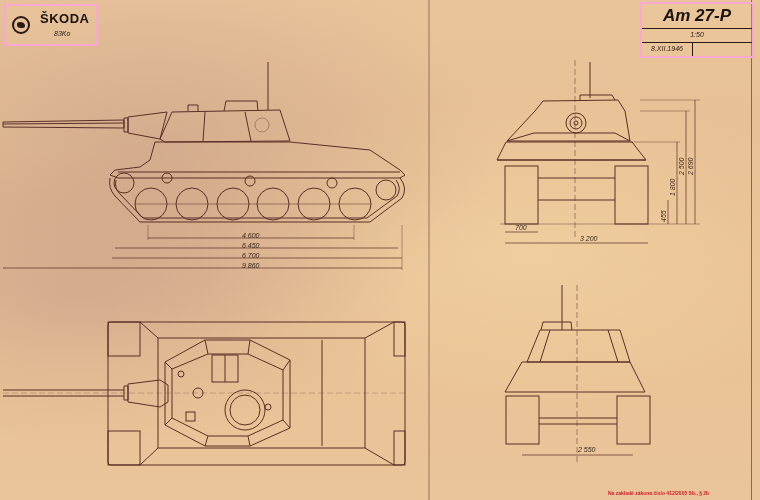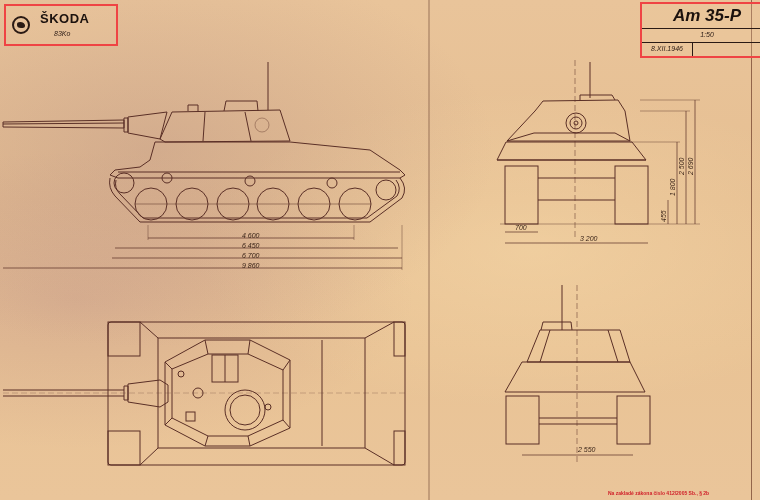--- a/index.html
+++ b/index.html
@@ -6,21 +6,21 @@
   body {
     width:760px; height:500px; overflow:hidden; position:relative;
     background:
       radial-gradient(ellipse at 20% 30%, rgba(150,110,120,0.25) 0%, rgba(0,0,0,0) 40%),
       radial-gradient(ellipse at 10% 60%, rgba(170,120,130,0.25) 0%, rgba(0,0,0,0) 35%),
       radial-gradient(ellipse at 70% 50%, rgba(255,230,180,0.35) 0%, rgba(0,0,0,0) 45%),
       linear-gradient(180deg, #e9c49a 0%, #e6bf92 40%, #e9c395 70%, #eac59a 100%);
     font-family: "Liberation Sans", sans-serif;
   }
   .fold { position:absolute; top:0; bottom:0; width:2px; background:rgba(120,80,60,0.35); }
-  .titleblock { position:absolute; border:2px solid #ef4444; background:rgba(240,205,160,0.25);padding-left:20px; }
+  .titleblock { position:absolute; border:2px solid #f9a8d4; background:rgba(240,205,160,0.25); }
   .skoda-box { left:4px; top:4px; width:90px; height:38px; }
   .skoda-logo { position:absolute; left:6px; top:10px; width:18px; height:18px; border:2px solid #2a1a14; border-radius:50%; box-sizing:border-box; }
   .skoda-logo::after { content:""; position:absolute; left:3px; top:4px; width:8px; height:6px; background:#2a1a14; border-radius:40% 60% 30% 50%; }
   .skoda-title { position:absolute; left:34px; top:5px; font-weight:bold; font-size:13px; color:#1c120e; letter-spacing:0.5px; }
   .skoda-sub { position:absolute; left:48px; top:24px; font-size:7px; font-style:italic; color:#2a1a14; }
   .am-box { left:640px; top:2px; width:110px; height:52px; }
   .am-row1 { position:absolute; left:0; right:0; top:0; height:24px; border-bottom:1.5px solid #2a1a14; text-align:center; font-weight:bold; font-style:italic; font-size:17px; line-height:24px; color:#1c120e; }
   .am-row2 { position:absolute; left:0; right:0; top:24px; height:14px; border-bottom:1.5px solid #2a1a14; text-align:center; font-size:7px; font-style:italic; line-height:14px; color:#2a1a14; }
   .am-row3 { position:absolute; left:0; width:50px; top:38px; height:14px; border-right:1.5px solid #2a1a14; text-align:center; font-size:7px; font-style:italic; line-height:14px; color:#2a1a14; }
   .dim { position:absolute; font-size:7px; font-style:italic; color:#3a2418; white-space:nowrap; }
@@ -34,21 +34,21 @@
 <div class="fold" style="left:428px;"></div>
 <div class="fold" style="left:751px; width:1px; background:rgba(110,60,40,0.7);"></div>
 
 <div class="titleblock skoda-box">
   <div class="skoda-logo"></div>
   <div class="skoda-title">ŠKODA</div>
   <div class="skoda-sub">83Ko</div>
 </div>
 
 <div class="titleblock am-box">
-  <div class="am-row1">Am 35-P</div>
+  <div class="am-row1">Am 27-P</div>
   <div class="am-row2">1:50</div>
   <div class="am-row3">8.XII.1946</div>
 </div>
 
 <svg width="760" height="500" viewBox="0 0 760 500" fill="none" stroke="#5a2f26" stroke-width="1">
 
   <g>
 
     <path d="M3 64 L124 62 L124 70 L3 69 Z" transform="translate(0,58)"></path>
     <line x1="3" y1="124" x2="124" y2="123"></line>

